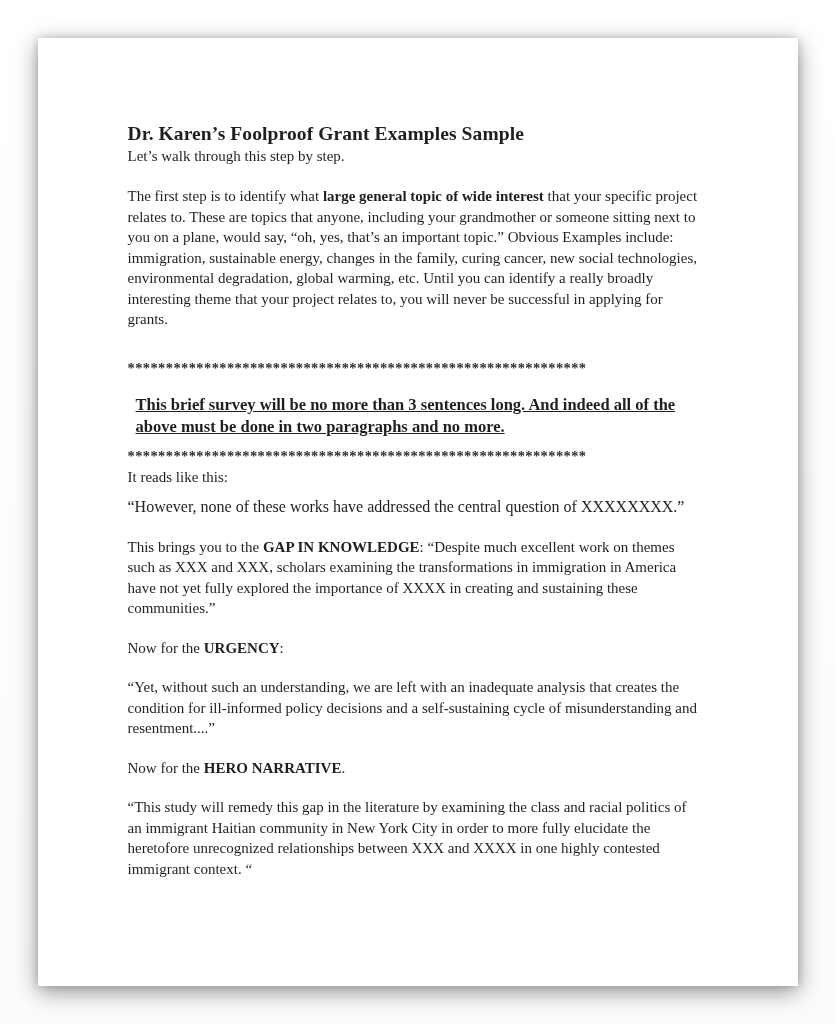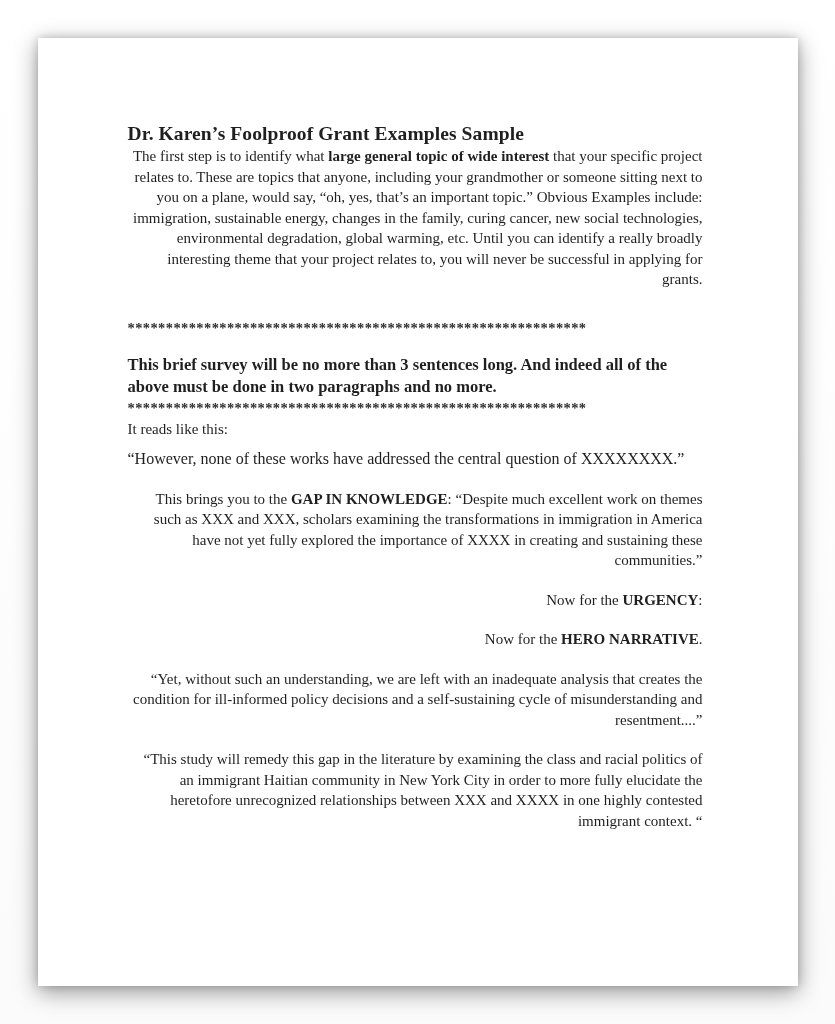--- a/index.html
+++ b/index.html
@@ -34,78 +34,79 @@
   }
   .doc-subtitle {
     margin: 0 0 19px 0;
     font-size: 15px;
     line-height: 21px;
   }
   p.para {
     margin: 0 0 19px 0;
     font-size: 15px;
     line-height: 20.5px;
-    text-align: right;
   }
   p.para b { font-weight: bold; }
   .stars {
     font-size: 14.5px;
     font-weight: bold;
     color: #2d2d2d;
     letter-spacing: 0.4px;
     line-height: 20px;
     white-space: nowrap;
     overflow: hidden;
   }
   .stars.gap-above { margin-top: 28px; }
   .stars.gap-below { margin-bottom: 16px; }
   .survey-heading {
     font-size: 16.5px;
     font-weight: bold;
     line-height: 22px;
-    margin: 0;
+    margin: 8px;
+    text-decoration: underline;
   }
   .reads-line {
     font-size: 15px;
     line-height: 21px;
     margin: 1px 0 8px 0;
   }
   .bold-quote {
     font-size: 16px;
     font-weight: normal;
     line-height: 22px;
     margin: 0 0 19px 0;
   }
 </style>
 </head>
 <body>
 
 <div class="canvas">
   <div class="page">
 
     <h1 class="doc-title">Dr. Karen’s Foolproof Grant Examples Sample</h1>
+    <div class="doc-subtitle">Let’s walk through this step by step.</div>
 
     <p class="para"><span>The first step is to identify what </span><b>large general topic of wide interest</b><span> that your specific project relates to. These are topics that anyone, including your grandmother or someone sitting next to you on a plane, would say, “oh, yes, that’s an important topic.” Obvious Examples include: immigration, sustainable energy, changes in the family, curing cancer, new social technologies, environmental degradation, global warming, etc. Until you can identify a really broadly interesting theme that your project relates to, you will never be successful in applying for grants.</span></p>
 
 
     <div class="stars gap-above gap-below">************************************************************</div>
 
     <h2 class="survey-heading">This brief survey will be no more than 3 sentences long. And indeed all of the above must be done in two paragraphs and no more.</h2>
 
     <div class="stars">************************************************************</div>
 
     <div class="reads-line">It reads like this:</div>
 
     <p class="bold-quote">“However, none of these works have addressed the central question of XXXXXXXX.”</p>
 
 
     <p class="para"><span>This brings you to the </span><b>GAP IN KNOWLEDGE</b><span>: “Despite much excellent work on themes such as XXX and XXX, scholars examining the transformations in immigration in America have not yet fully explored the importance of XXXX in creating and sustaining these communities.”</span></p>
 
     <p class="para"><span>Now for the </span><b>URGENCY</b><span>:</span></p>
 
+    <p class="para">“Yet, without such an understanding, we are left with an inadequate analysis that creates the condition for ill-informed policy decisions and a self-sustaining cycle of misunderstanding and resentment....”</p>
+
     <p class="para"><span>Now for the </span><b>HERO NARRATIVE</b><span>.</span></p>
-
-    <p class="para">“Yet, without such an understanding, we are left with an inadequate analysis that creates the condition for ill-informed policy decisions and a self-sustaining cycle of misunderstanding and resentment....”</p>
 
     <p class="para">“This study will remedy this gap in the literature by examining the class and racial politics of an immigrant Haitian community in New York City in order to more fully elucidate the heretofore unrecognized relationships between XXX and XXXX in one highly contested immigrant context. “</p>
 
   </div>
 </div>
 
 </body></html>

